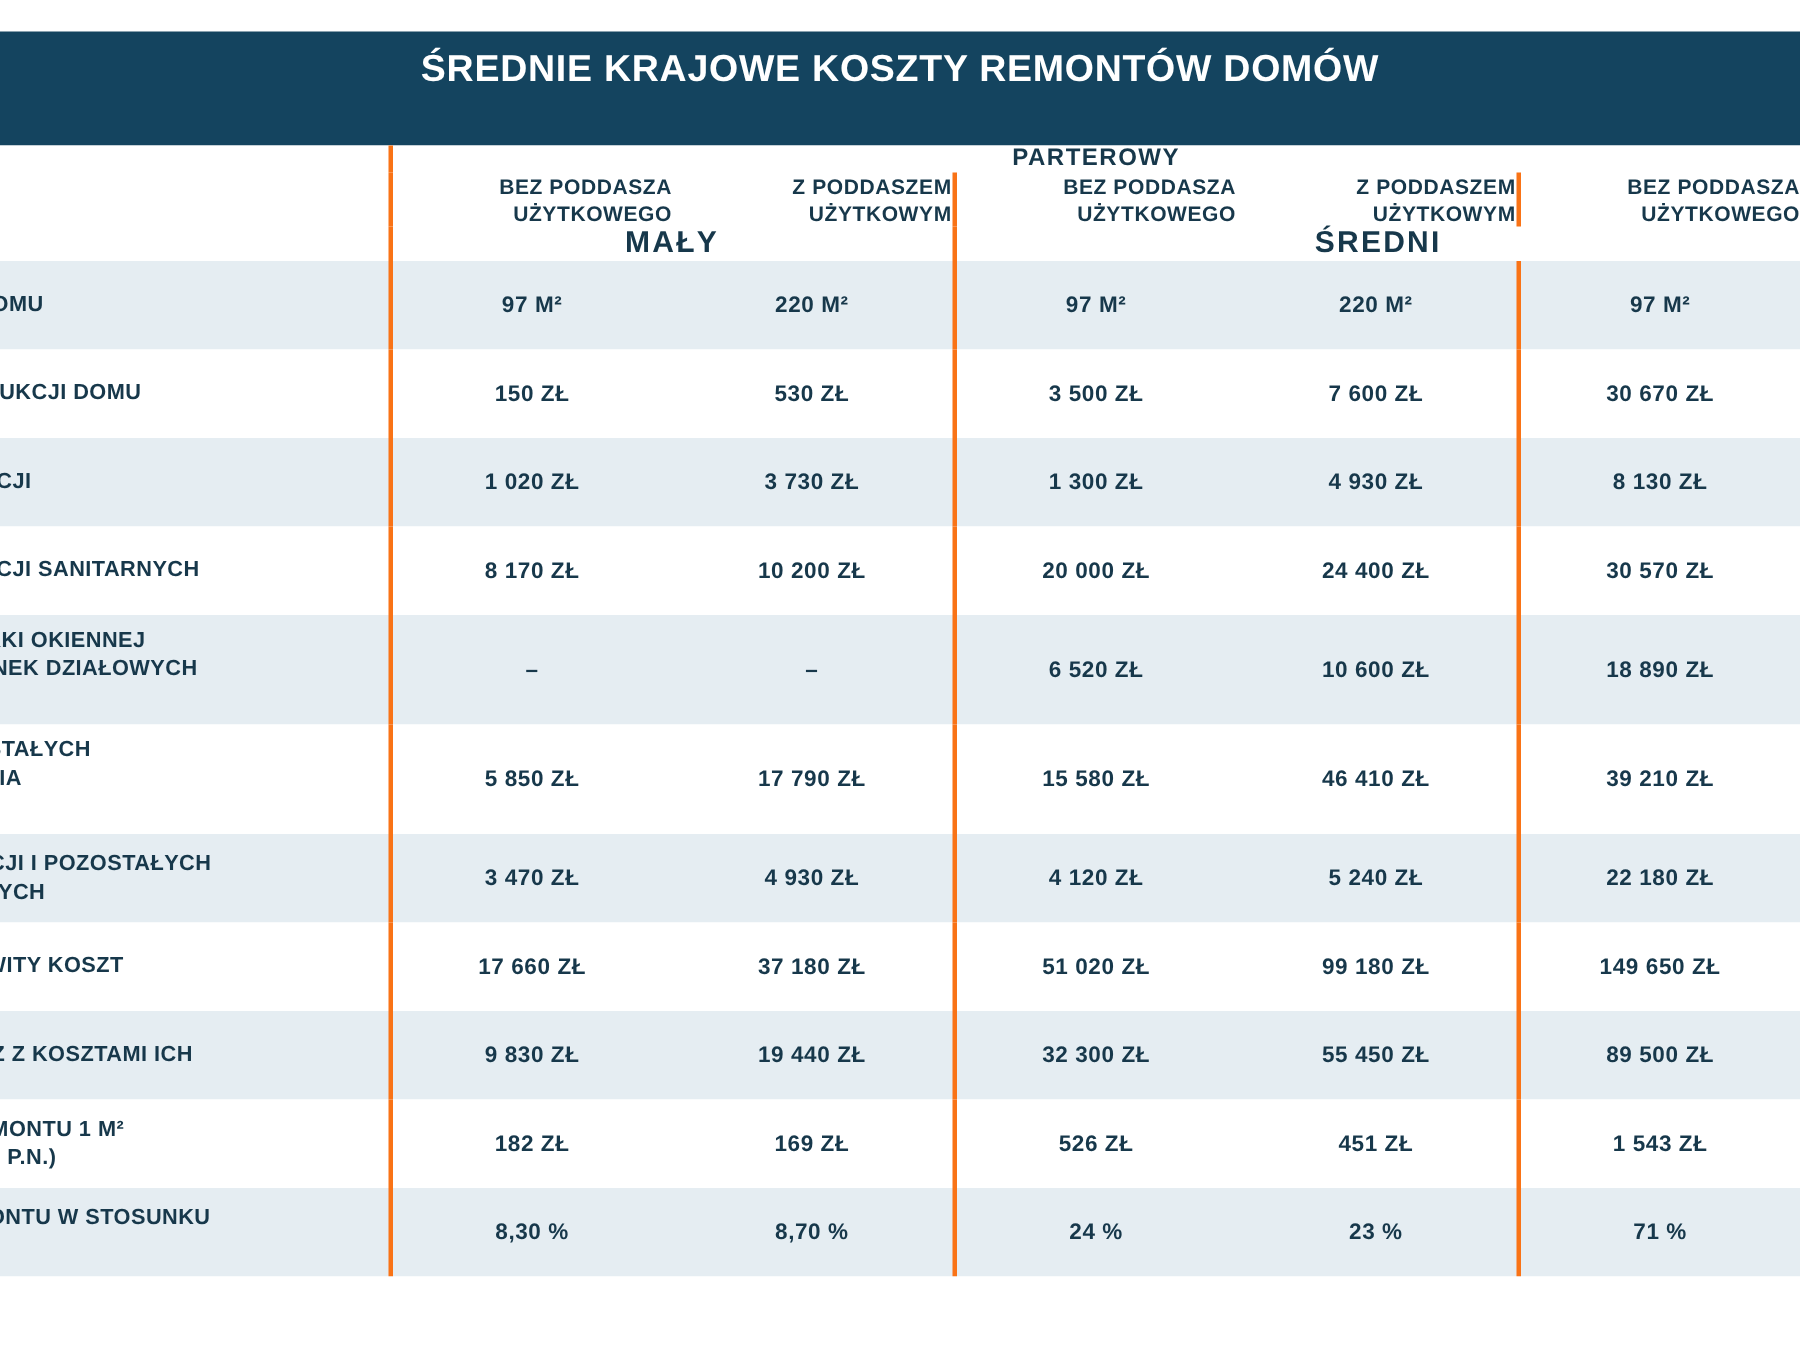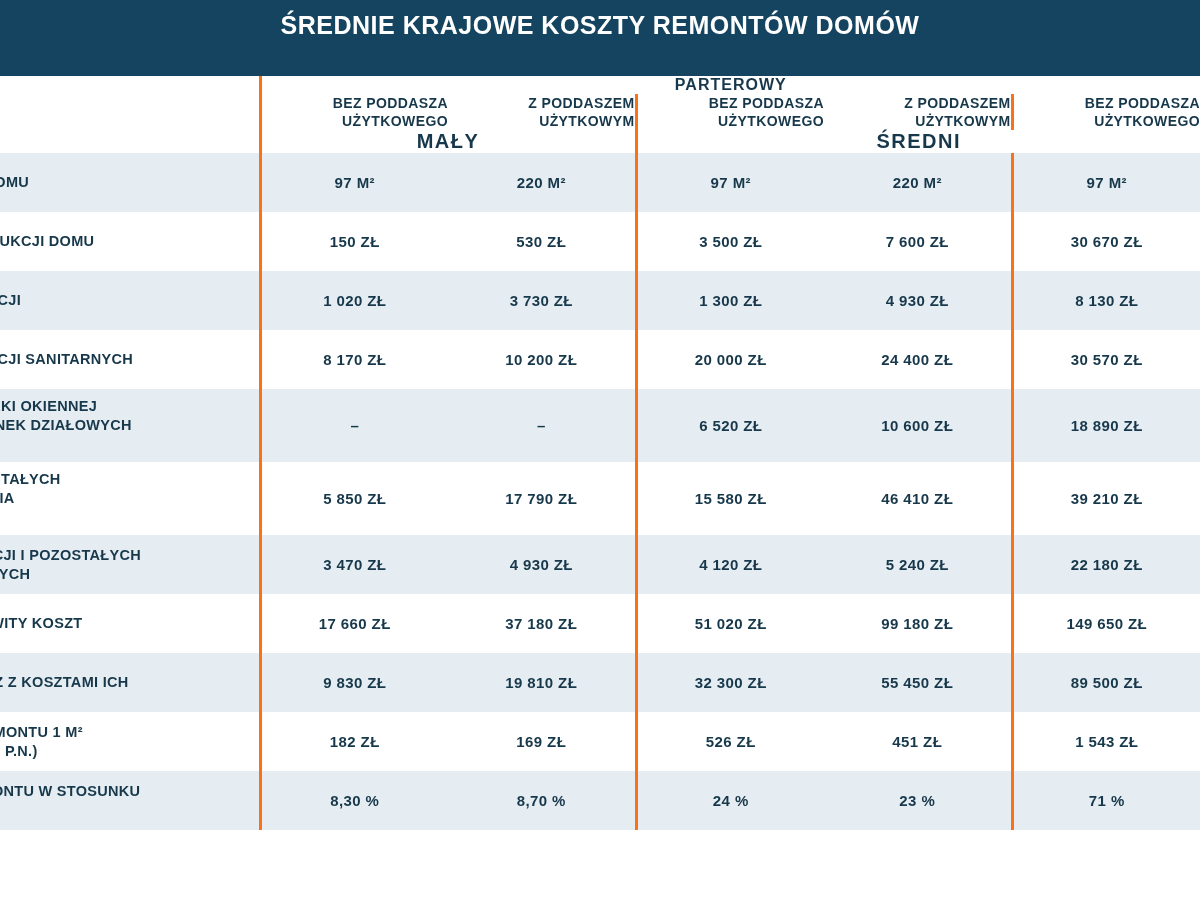--- a/index.html
+++ b/index.html
@@ -23,20 +23,21 @@
   }
 
   
   .title-band {
     background: #14445f;
     color: #ffffff;
     text-align: center;
     padding: 10px 0 6px 0;
     height: 76px;
     box-sizing: border-box;
+    margin-top: 21px;
   }
   .title-line1 {
     font-size: 25px;
     font-weight: bold;
     letter-spacing: 0.5px;
     line-height: 30px;
     text-transform: uppercase;
     white-space: nowrap;
   }
   .title-line2 {
@@ -245,21 +246,21 @@
         <td class="val sep-left">17 660 ZŁ</td>
         <td class="val">37 180 ZŁ</td>
         <td class="val sep-left">51 020 ZŁ</td>
         <td class="val">99 180 ZŁ</td>
         <td class="val sep-left">149 650 ZŁ</td>
       </tr>
 
       <tr class="data-row shade-b">
         <td class="lbl">…WRAZ Z KOSZTAMI ICH</td>
         <td class="val sep-left">9 830 ZŁ</td>
-        <td class="val">19 810 ZŁ</td>
+        <td class="val">19 440 ZŁ</td>
         <td class="val sep-left">32 300 ZŁ</td>
         <td class="val">55 450 ZŁ</td>
         <td class="val sep-left">89 500 ZŁ</td>
       </tr>
 
       <tr class="data-row shade-a">
         <td class="lbl" style="white-space:pre-line;">…Y REMONTU 1 M²
 …O (M2 P.N.)</td>
         <td class="val sep-left">182 ZŁ</td>
         <td class="val">169 ZŁ</td>

